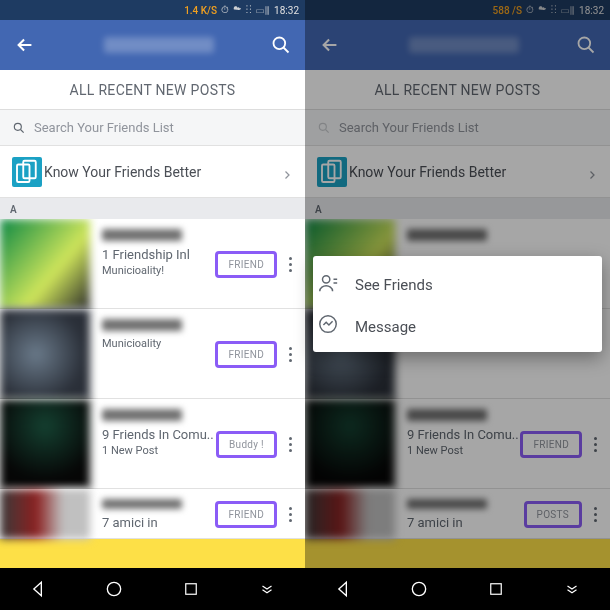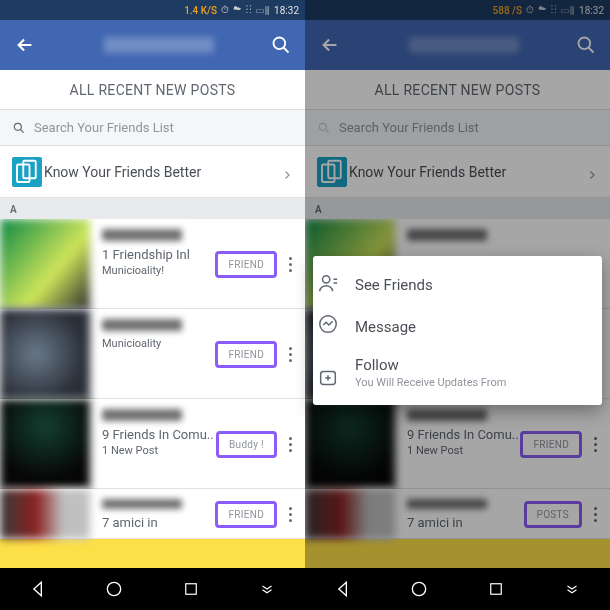--- a/index.html
+++ b/index.html
@@ -316,32 +316,20 @@
       <div class="picon">
         <svg viewBox="0 0 24 24">
             <circle cx="12" cy="11" r="9"></circle>
             <path d="M7 12l3-3 3 3 4-4"></path>
           </svg>
       </div>
       <div class="ptext">
           <div class="ptitle">Message</div>
         </div>
     </div>
-    <div class="prow">
-      <div class="picon">
-        <svg viewBox="0 0 24 24">
-            <rect x="4" y="5" width="16" height="14" rx="3"></rect>
-            <path d="M12 9v6M9 12h6"></path>
-          </svg>
-      </div>
-      <div class="ptext">
-        <div class="ptitle">Follow</div>
-        <div class="psub">You Will Receive Updates From</div>
-      </div>
-    </div>
   </div>
 
   <div class="navbar">
     <div class="nbtn">
         <svg viewBox="0 0 24 24" width="20" height="20">
           <path d="M16 4L7 12l9 8z"></path>
         </svg>
       </div>
     <div class="nbtn">
         <svg viewBox="0 0 24 24" width="20" height="20">

